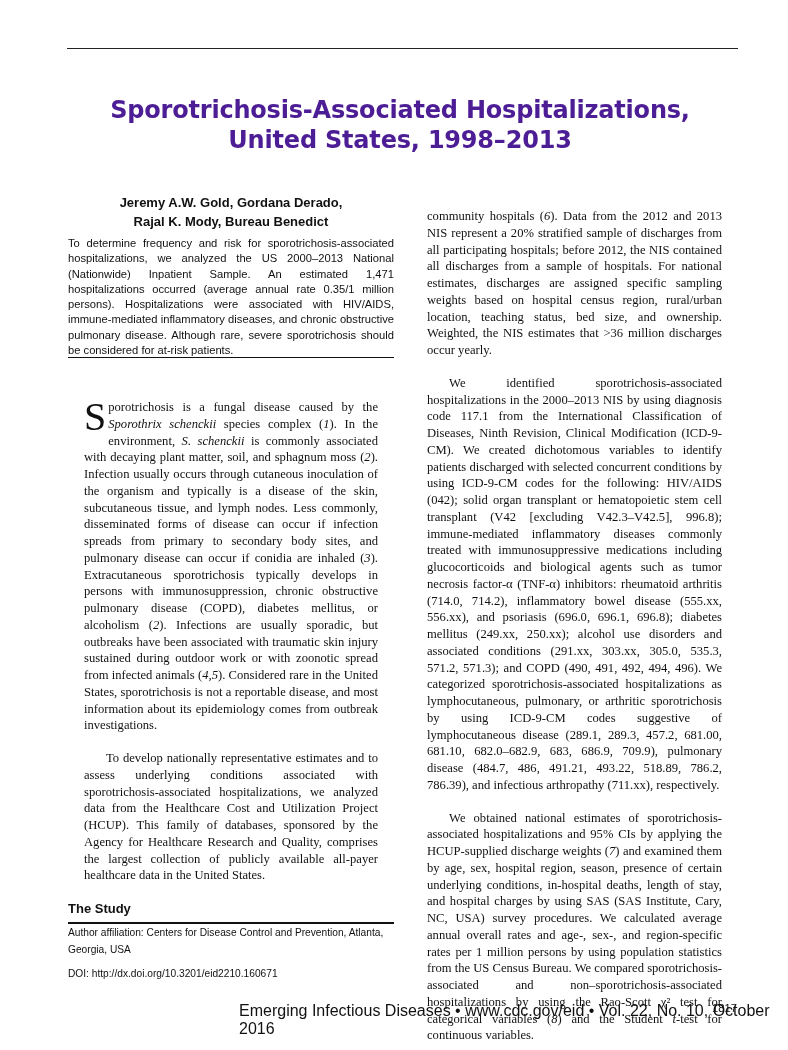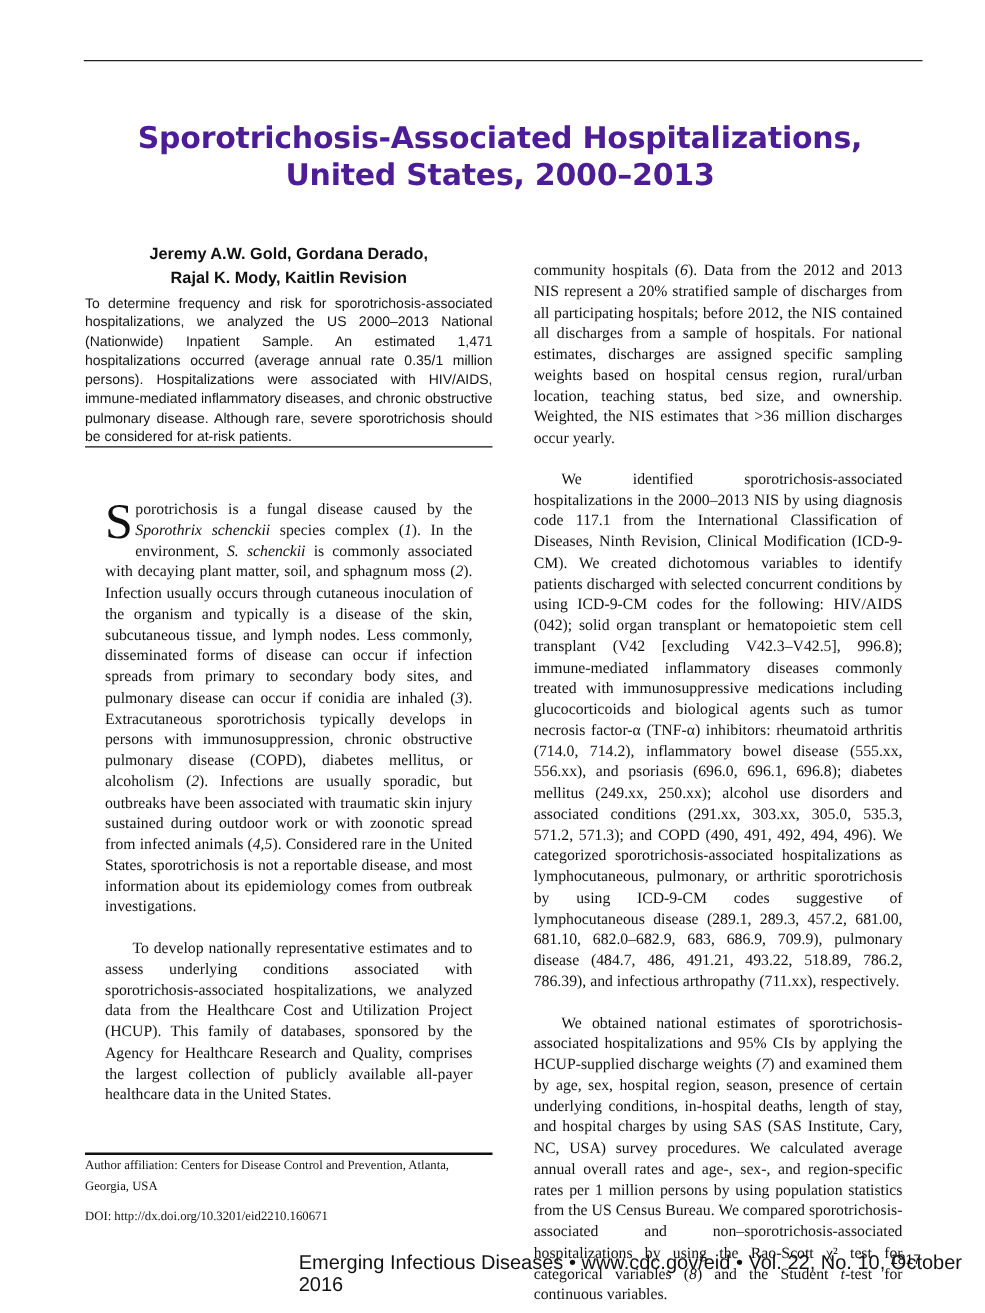--- a/index.html
+++ b/index.html
@@ -13,48 +13,49 @@
     font-family: "Liberation Sans", sans-serif; font-size: 11.2px; line-height: 15.3px; text-align: justify; }
   .abstract-rule { position: absolute; left: 68px; top: 357px; width: 326px; height: 1px; background: #111; }
   .col { position: absolute; font-family: "Liberation Serif", serif; font-size: 12.6px; line-height: 16.75px; text-align: justify; hyphens: manual; }
   .col p { margin: 16px; }
   .col p.indent { text-indent: 22px; }
   .left-col { left: 68px; top: 383px; width: 326px; }
   .right-col { left: 411px; top: 192px; width: 327px; }
   .dropcap { float: left; font-family: "Liberation Serif", serif; font-size: 40px; line-height: 32px; margin: 2px 2px 0 0; padding: 0; }
   .heading { font-family: "Liberation Sans", sans-serif; font-weight: bold; font-size: 13px; margin: 14px 0 0 0; line-height: 18px; }
   .fn-rule { position: absolute; left: 68px; top: 922px; width: 326px; height: 2px; background: #111; }
-  .footnote { position: absolute; left: 68px; font-family: Liberation Serif, serif; font-size: 10.2px; line-height: 17px; }
+  .footnote { position: absolute; left: 68px; font-family: Liberation Sans, sans-serif; font-size: 10.2px; line-height: 17px; }
   .fn-aff { top: 924px; width: 326px; }
   .fn-doi { top: 965px; }
   .footer { position: absolute; top: 1002px; left: 215px; font-family: "Liberation Sans", sans-serif; font-size: 16px; padding-left: 24px; }
   .page-num { position: absolute; top: 1002px; left: 712px; font-family: "Liberation Sans", sans-serif; font-size: 11.2px; }
   i { font-style: italic; }
 </style>
 </head>
 <body>
 
 <div class="top-rule"></div>
 
 <h1 class="title" style="margin:0;">
   <span>Sporotrichosis-Associated Hospitalizations,</span><br>
-  <span>United States, 2000–2013</span>
+  <span>United States, 1998–2013</span>
 </h1>
 
 <div class="authors">
   <span>Jeremy A.W. Gold, Gordana Derado,</span><br>
-  <span>Rajal K. Mody, Kaitlin Revision</span>
+  <span>Rajal K. Mody, Bureau Benedict</span>
 </div>
 
 <div class="abstract">To determine frequency and risk for sporotrichosis-associated hospitalizations, we analyzed the US 2000–2013 National (Nationwide) Inpatient Sample. An estimated 1,471 hospitalizations occurred (average annual rate 0.35/1 million persons). Hospitalizations were associated with HIV/AIDS, immune-mediated inflammatory diseases, and chronic obstructive pulmonary disease. Although rare, severe sporotrichosis should be considered for at-risk patients.</div>
 <div class="abstract-rule"></div>
 
 <div class="col left-col">
   <p><span class="dropcap">S</span><span>porotrichosis is a fungal disease caused by the </span><i>Sporothrix schenckii</i><span> species complex (</span><i>1</i><span>). In the environment, </span><i>S. schenckii</i><span> is commonly associated with decaying plant matter, soil, and sphagnum moss (</span><i>2</i><span>). Infection usually occurs through cutaneous inoculation of the organism and typically is a disease of the skin, subcutaneous tissue, and lymph nodes. Less commonly, disseminated forms of disease can occur if infection spreads from primary to secondary body sites, and pulmonary disease can occur if conidia are inhaled (</span><i>3</i><span>). Extracutaneous sporotrichosis typically develops in persons with immunosuppression, chronic obstructive pulmonary disease (COPD), diabetes mellitus, or alcoholism (</span><i>2</i><span>). Infections are usually sporadic, but outbreaks have been associated with traumatic skin injury sustained during outdoor work or with zoonotic spread from infected animals (</span><i>4,5</i><span>). Considered rare in the United States, sporotrichosis is not a reportable disease, and most information about its epidemiology comes from outbreak investigations.</span></p>
   <p class="indent">To develop nationally representative estimates and to assess underlying conditions associated with sporotrichosis-associated hospitalizations, we analyzed data from the Healthcare Cost and Utilization Project (HCUP). This family of databases, sponsored by the Agency for Healthcare Research and Quality, comprises the largest collection of publicly available all-payer healthcare data in the United States.</p>
+  <h2 class="heading">The Study</h2>
 </div>
 
 <div class="fn-rule"></div>
 <div class="footnote fn-aff">Author affiliation: Centers for Disease Control and Prevention, Atlanta, Georgia, USA</div>
 <div class="footnote fn-doi">DOI: http://dx.doi.org/10.3201/eid2210.160671</div>
 
 <div class="col right-col">
   <p style="text-align-last:auto;"><span>community hospitals (</span><i>6</i><span>). Data from the 2012 and 2013 NIS represent a 20% stratified sample of discharges from all participating hospitals; before 2012, the NIS contained all discharges from a sample of hospitals. For national estimates, discharges are assigned specific sampling weights based on hospital census region, rural/urban location, teaching status, bed size, and ownership. Weighted, the NIS estimates that &gt;36 million discharges occur yearly.</span></p>
   <p class="indent">We identified sporotrichosis-associated hospitalizations in the 2000–2013 NIS by using diagnosis code 117.1 from the International Classification of Diseases, Ninth Revision, Clinical Modification (ICD-9-CM). We created dichotomous variables to identify patients discharged with selected concurrent conditions by using ICD-9-CM codes for the following: HIV/AIDS (042); solid organ transplant or hematopoietic stem cell transplant (V42 [excluding V42.3–V42.5], 996.8); immune-mediated inflammatory diseases commonly treated with immunosuppressive medications including glucocorticoids and biological agents such as tumor necrosis factor-α (TNF-α) inhibitors: rheumatoid arthritis (714.0, 714.2), inflammatory bowel disease (555.xx, 556.xx), and psoriasis (696.0, 696.1, 696.8); diabetes mellitus (249.xx, 250.xx); alcohol use disorders and associated conditions (291.xx, 303.xx, 305.0, 535.3, 571.2, 571.3); and COPD (490, 491, 492, 494, 496). We categorized sporotrichosis-associated hospitalizations as lymphocutaneous, pulmonary, or arthritic sporotrichosis by using ICD-9-CM codes suggestive of lymphocutaneous disease (289.1, 289.3, 457.2, 681.00, 681.10, 682.0–682.9, 683, 686.9, 709.9), pulmonary disease (484.7, 486, 491.21, 493.22, 518.89, 786.2, 786.39), and infectious arthropathy (711.xx), respectively.</p>
   <p class="indent"><span>We obtained national estimates of sporotrichosis-associated hospitalizations and 95% CIs by applying the HCUP-supplied discharge weights (</span><i>7</i><span>) and examined them by age, sex, hospital region, season, presence of certain underlying conditions, in-hospital deaths, length of stay, and hospital charges by using SAS (SAS Institute, Cary, NC, USA) survey procedures. We calculated average annual overall rates and age-, sex-, and region-specific rates per 1 million persons by using population statistics from the US Census Bureau. We compared sporotrichosis-associated and non–sporotrichosis-associated hospitalizations by using the Rao-Scott χ² test for categorical variables (</span><i>8</i><span>) and the Student </span><i>t</i><span>-test for continuous variables.</span></p>

